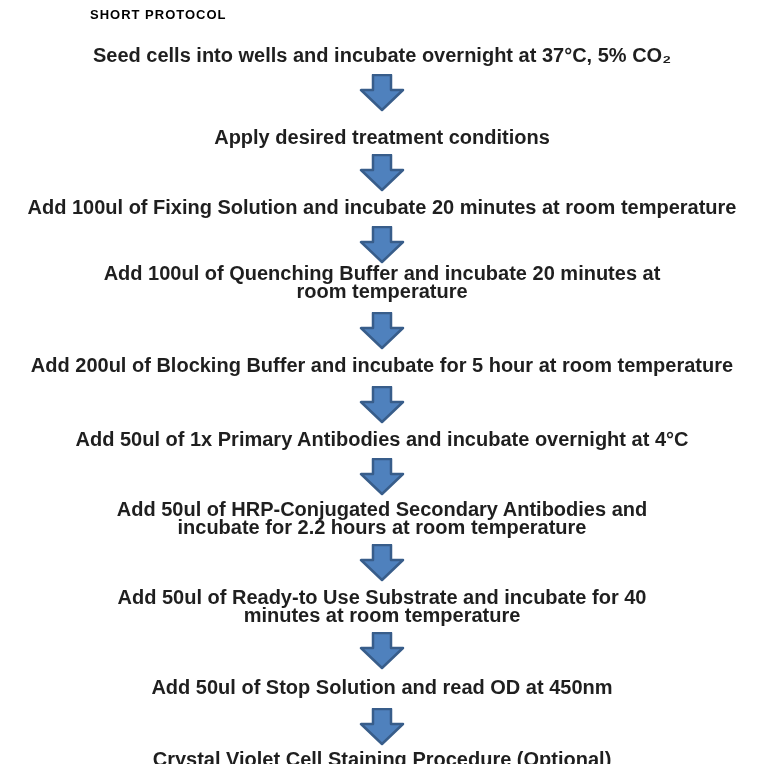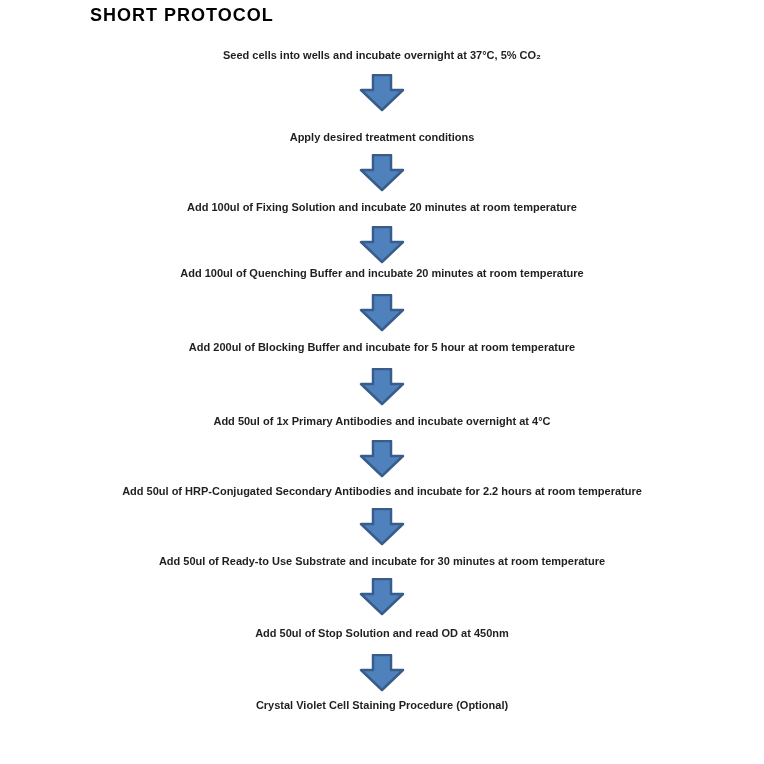--- a/index.html
+++ b/index.html
@@ -8,28 +8,28 @@
   }
   body {
     width: 764px;
     height: 764px;
     background: var(--bg, #ffffff);
     overflow: hidden;
     font-family: "Liberation Sans", sans-serif;
   }
   .title {
     margin: 4px 0 0 90px;
-    font-size: 18px;
+    font-size: 13px;
     line-height: 22px;
     font-weight: bold;
     letter-spacing: 1px;
     color: var(--title-color, #000000);
   }
   .step {
-    font-size: 11px;
+    font-size: 20px;
     line-height: 18px;
     font-weight: bold;
     color: var(--text-color, #1f1f1f);
     text-align: center;
     margin-left: auto;
     margin-right: auto;
   }
   .single {
     width: fit-content;
     white-space: nowrap;
@@ -104,21 +104,21 @@
 </div>
 
 <div class="step mw580" style="margin-top:4px">Add 50ul of HRP-Conjugated Secondary Antibodies and incubate for 2.2 hours at room temperature</div>
 
 <div class="arrow" style="margin-top:8px">
   <svg width="46" height="38" viewBox="0 0 46 38">
       <polygon points="14,1 32,1 32,16 44,16 23,36 2,16 14,16"></polygon>
     </svg>
 </div>
 
-<div class="step mw600" style="margin-top:6px">Add 50ul of Ready-to Use Substrate and incubate for 30 minutes at room temperature</div>
+<div class="step mw600" style="margin-top:6px">Add 50ul of Ready-to Use Substrate and incubate for 40 minutes at room temperature</div>
 
 <div class="arrow" style="margin-top:8px">
   <svg width="46" height="38" viewBox="0 0 46 38">
       <polygon points="14,1 32,1 32,16 44,16 23,36 2,16 14,16"></polygon>
     </svg>
 </div>
 
 <div class="step single" style="margin-top:8px">Add 50ul of Stop Solution and read OD at 450nm</div>
 
 <div class="arrow" style="margin-top:12px">

